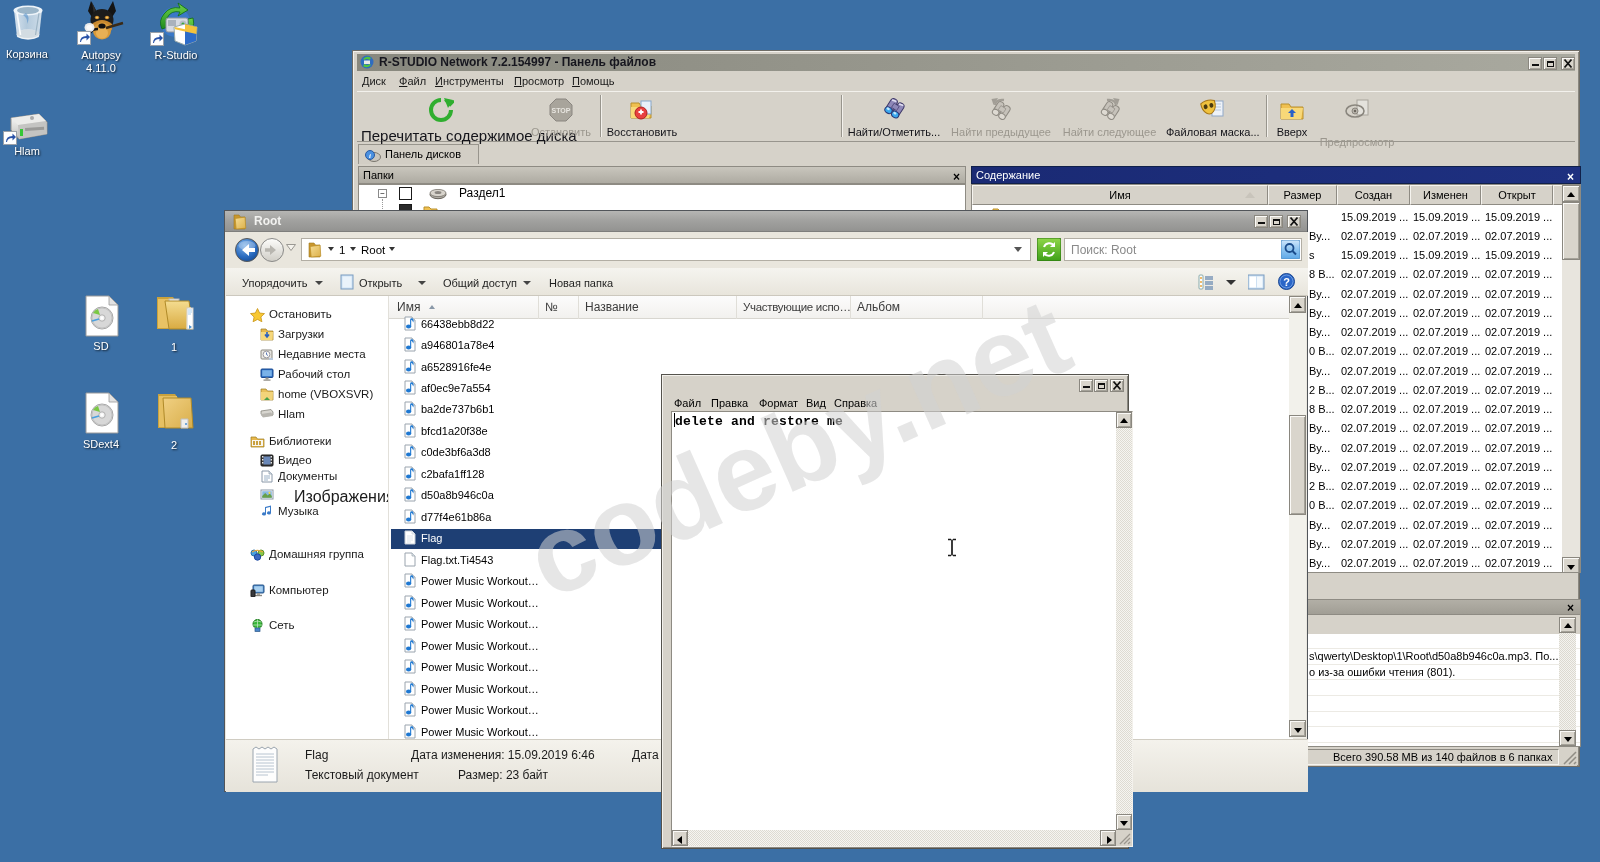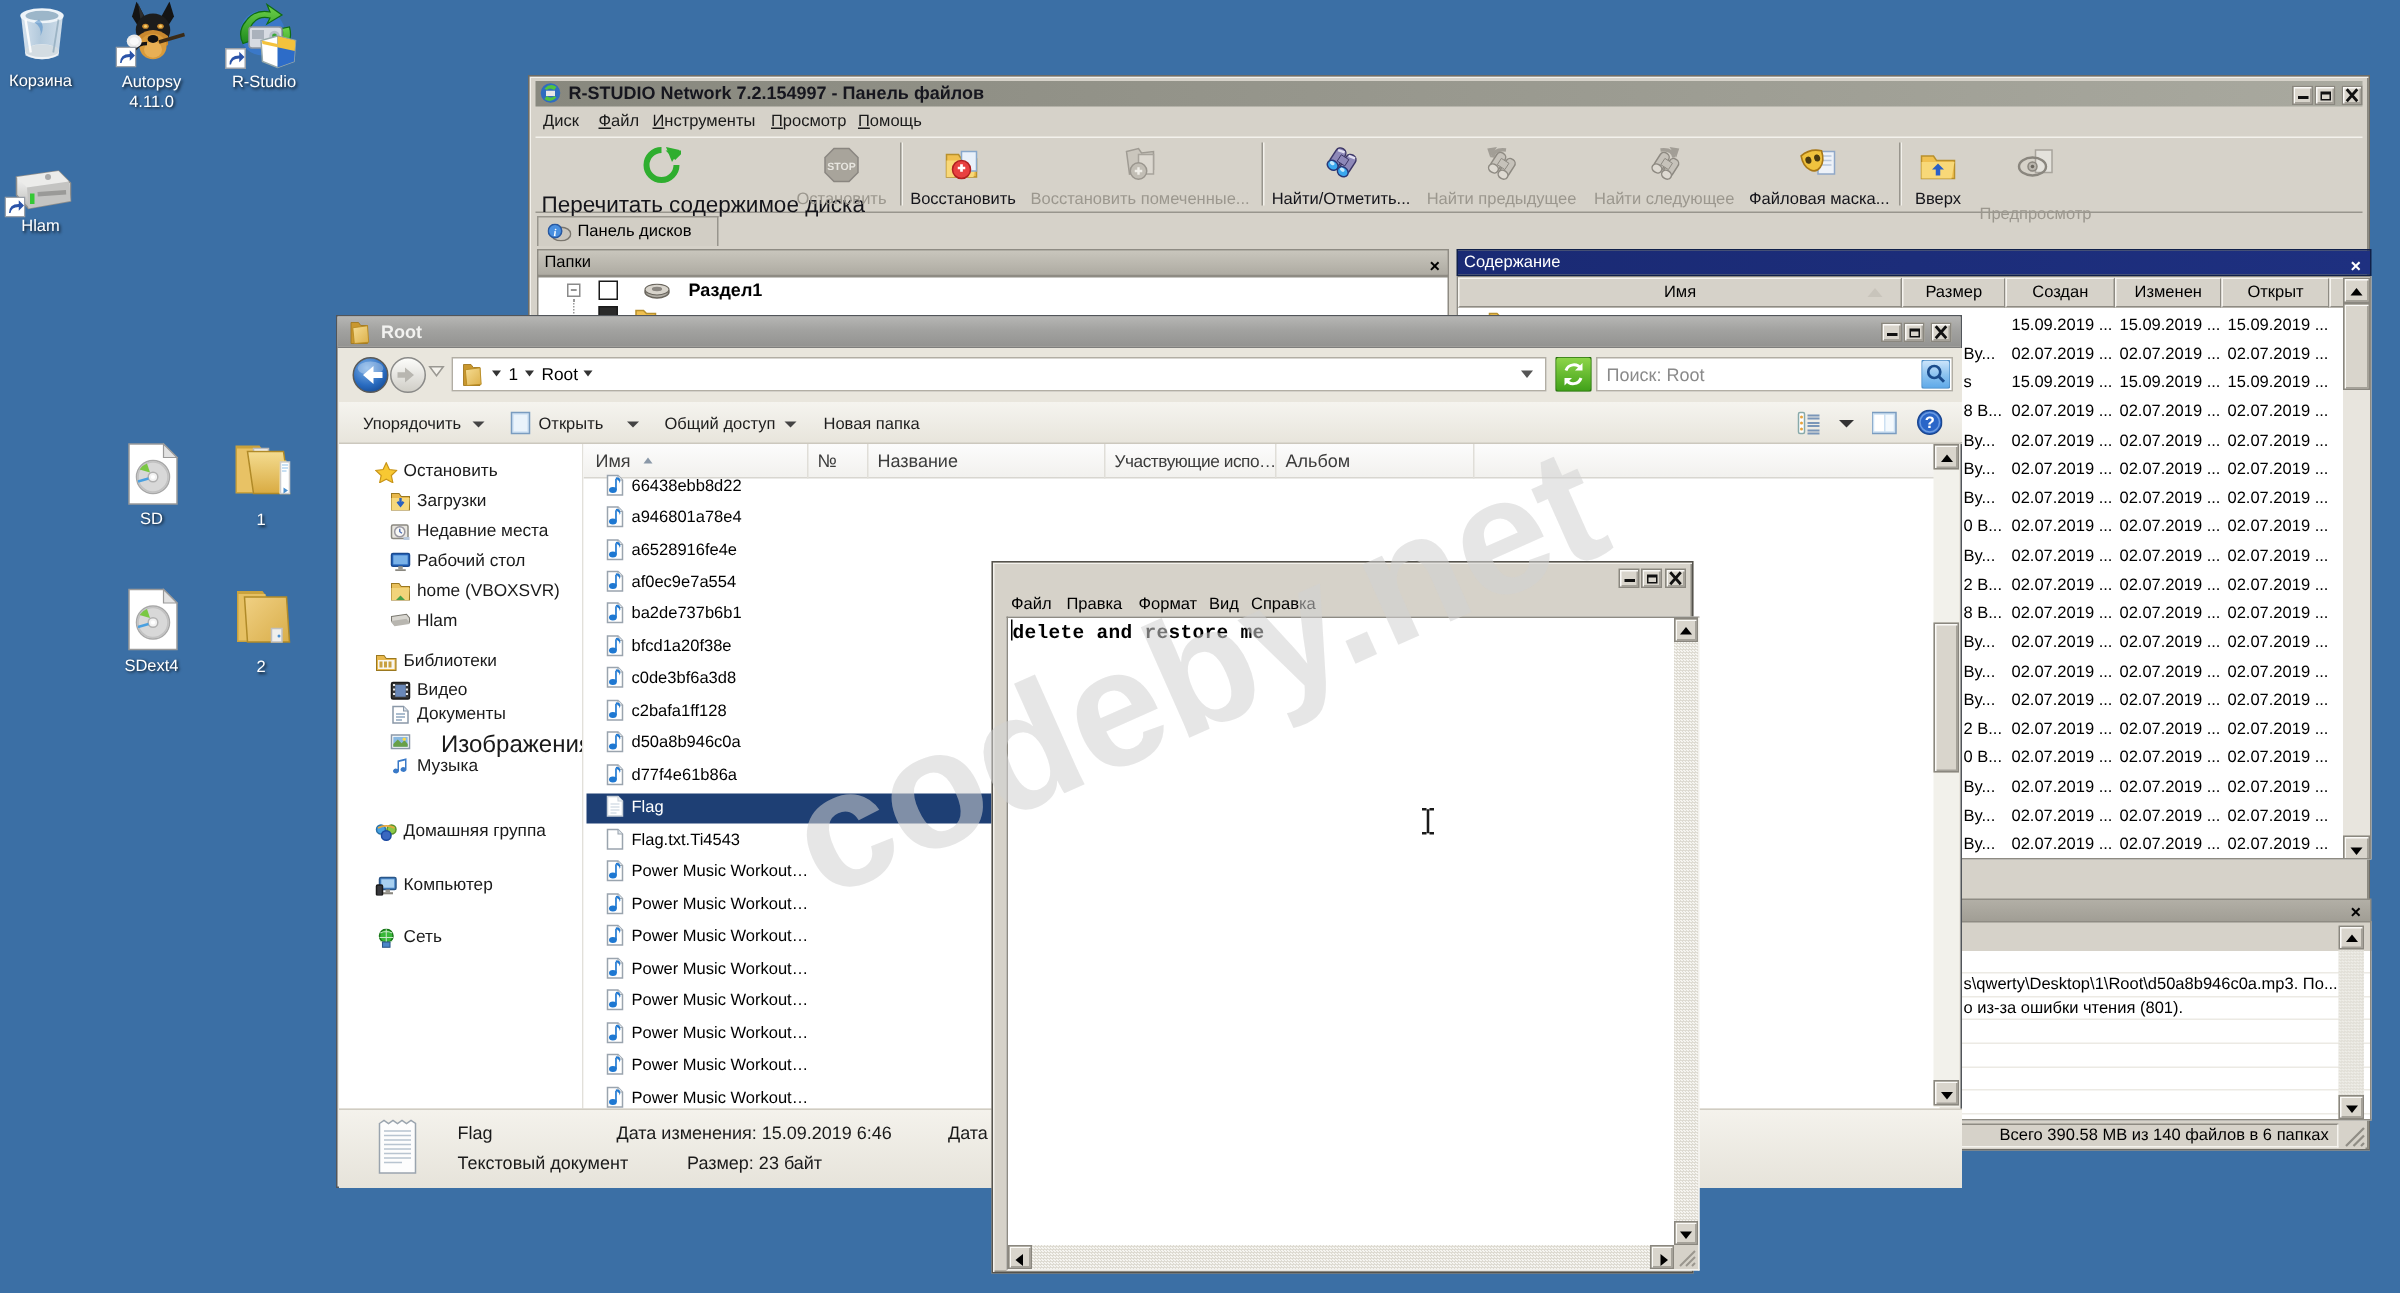--- a/index.html
+++ b/index.html
@@ -193,26 +193,20 @@
           <path d="M8 2 L18 2 L24 8 L24 18 L18 24 L8 24 L2 18 L2 8 Z" fill="#a8a49b" stroke="#8a8680"></path>
           <text x="13" y="16" font-size="7" font-weight="bold" fill="#e8e6e0" text-anchor="middle" font-family="Liberation Sans">STOP</text>
         </svg></span><div style="margin-top:1px;white-space:nowrap">Остановить</div></div>
 <div style="position:absolute;left:253px;top:43px;width:72px;height:46px;text-align:center;color:#14141a;font-size:11px"><span style="display:inline-block;margin-top:3px"><svg style="" width="26" height="26" viewBox="0 0 26 26">
           <path d="M2 6 L10 6 L12 9 L22 9 L22 21 L2 21 Z" fill="#f0c050" stroke="#b8902c"></path>
           <path d="M2 10 L22 10 L20 21 L2 21 Z" fill="#f8d878"></path>
           <rect x="12" y="4" width="10" height="13" fill="#e8f0fa" stroke="#88a8cc"></rect>
           <circle cx="12" cy="16" r="6" fill="#e84040" stroke="#b02020"></circle>
           <path d="M9.5 15 h5 M12 12.5 v5" stroke="#fff" stroke-width="1.8"></path>
         </svg></span><div style="margin-top:1px;white-space:nowrap">Восстановить</div></div>
-<div style="position:absolute;left:334px;top:43px;width:146px;height:46px;text-align:center;color:#9b978e;font-size:11px"><span style="display:inline-block;margin-top:3px"><svg style="" width="26" height="26" viewBox="0 0 26 26">
-          <path d="M4 4 l8-2 2 3 8-1 0 12 -16 3 Z" fill="#cac6bd" stroke="#a09c94"></path>
-          <rect x="12" y="6" width="10" height="13" fill="#dcd8d0" stroke="#a8a49c"></rect>
-          <circle cx="12" cy="17" r="5.5" fill="#c2beb5" stroke="#9a968e"></circle>
-          <path d="M9.5 17 h5 M12 14.5 v5" stroke="#f0eee8" stroke-width="1.6"></path>
-        </svg></span><div style="margin-top:1px;white-space:nowrap">Восстановить помеченные...</div></div>
 <div style="position:absolute;left:494px;top:43px;width:94px;height:46px;text-align:center;color:#14141a;font-size:11px"><span style="display:inline-block;margin-top:3px"><svg style="" width="26" height="26" viewBox="0 0 26 26">
           <g transform="rotate(33 13 12)">
             <rect x="5.5" y="3" width="7" height="14" rx="3.2" fill="#8e88b8" stroke="#3c3666"></rect>
             <rect x="13.5" y="3" width="7" height="14" rx="3.2" fill="#8e88b8" stroke="#3c3666"></rect>
             <rect x="10" y="7" width="6" height="5" fill="#8e88b8" stroke="#3c3666" stroke-width=".6"></rect>
             <path d="M6.5 5.5 L11 4.5 M14.5 5 L19 4" stroke="#e0def0" stroke-width="1.6"></path>
             <ellipse cx="9" cy="16" rx="3.8" ry="3.1" fill="#3aa8ee" stroke="#283878"></ellipse>
             <ellipse cx="17" cy="16" rx="3.8" ry="3.1" fill="#3aa8ee" stroke="#283878"></ellipse>
             <ellipse cx="8" cy="15" rx="1.7" ry="1.2" fill="#c2e8fc"></ellipse>
             <ellipse cx="16" cy="15" rx="1.7" ry="1.2" fill="#c2e8fc"></ellipse>
@@ -273,21 +267,21 @@
 <div style="position:absolute;left:5px;top:115px;width:608px;height:18px;background:linear-gradient(#c9c6bd,#aeaba2);border:1px solid #8e8b83;color:#000;line-height:16px"><span style="padding-left:4px">Папки</span><span style="position:absolute;right:5px;top:2px;font-size:12px;font-weight:bold">×</span></div>
 <div style="position:absolute;left:618px;top:115px;width:610px;height:18px;background:linear-gradient(90deg,#1a2a74,#1e3080);border:1px solid #10204a;color:#fff;line-height:16px"><span style="padding-left:4px">Содержание</span><span style="position:absolute;right:6px;top:2px;font-size:12px;font-weight:bold">×</span></div>
 <div style="position:absolute;left:5px;top:133px;width:608px;height:387px;background:#fff;border:1px solid #8e8b83;overflow:hidden">
 <div style="position:absolute;left:19px;top:4px;width:9px;height:9px;border:1px solid #8a8a8a;background:#fff;line-height:7px;text-align:center;font-size:8px">−</div>
 <div style="position:absolute;left:40px;top:2px;width:13px;height:13px;border:1px solid #1a1a1a;background:#fff"></div>
 <div style="position:absolute;left:70px;top:4px"><svg style="" width="18" height="11" viewBox="0 0 18 11">
           <ellipse cx="9" cy="5.5" rx="8" ry="4.2" fill="#b0aca4" stroke="#6a665e"></ellipse>
           <ellipse cx="9" cy="4" rx="8" ry="3.6" fill="#d8d4cc" stroke="#6a665e" stroke-width=".7"></ellipse>
           <ellipse cx="9" cy="3.6" rx="3.4" ry="1.5" fill="#8a8680"></ellipse>
         </svg></div>
-<div style="position:absolute;left:100px;top:1px;font-weight:bold;font-size:12px">Раздел1</div>
+<div style="position:absolute;left:100px;top:1px;font-weight:normal;font-size:12px">Раздел1</div>
 <div style="position:absolute;left:23px;top:14px;width:1px;height:10px;border-left:1px dotted #9a9a9a"></div>
 <div style="position:absolute;left:40px;top:19px;width:13px;height:13px;border:1px solid #1a1a1a;background:#2a2a2a"></div>
 <div style="position:absolute;left:64px;top:20px"><svg style="" width="15" height="12" viewBox="0 0 15 12">
           <path d="M1 2 L6 2 L8 4 L14 4 L14 11 L1 11 Z" fill="#f0c050" stroke="#b8902c"></path>
           <path d="M1 5 L14 5 L13 11 L1 11 Z" fill="#f8d878"></path>
         </svg></div>
 </div>
 <div style="position:absolute;left:618px;top:133px;width:610px;height:389px;background:#fff;border:1px solid #8e8b83;overflow:hidden">
       <div style="position:absolute;left:0;top:0;width:608px;height:20px;background:#d6d2c9"></div>
       <div style="position:absolute;left:0px;top:0;width:296px;height:20px;background:#d6d2c9;border:1px solid #8e8b83;border-top-color:#f6f4ef;border-left-color:#f6f4ef;text-align:center;line-height:18px">Имя</div>

